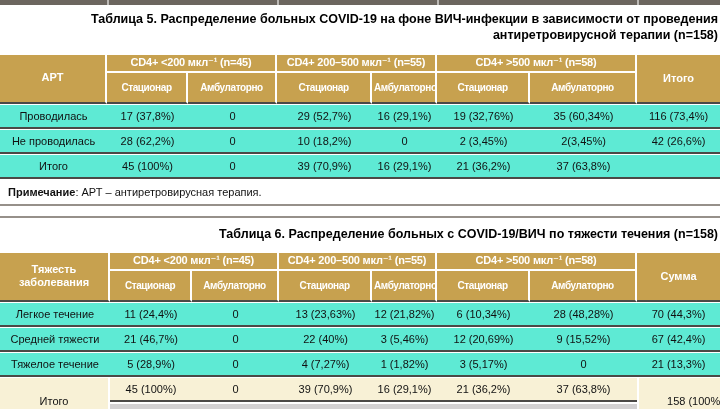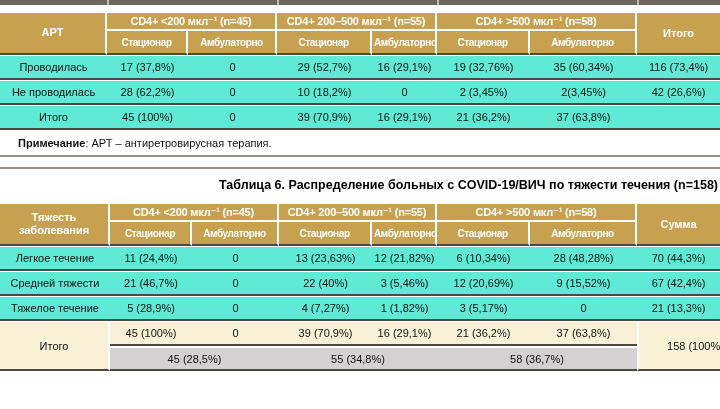--- a/index.html
+++ b/index.html
@@ -27,53 +27,54 @@
   table { width:720px; table-layout:fixed; border-collapse:separate; border-spacing:0;margin-top:8px; }
   th, td {
     box-sizing:border-box; padding:0 2px; text-align:center; vertical-align:middle;
     overflow:hidden; white-space:nowrap;
   }
   th {
     background:#C7A14F; color:#fff; font-weight:bold;
     border-right:2px solid #fff;
   }
   th.group  { font-size:11px; height:18px; border-bottom:2px solid #fff; letter-spacing:-0.2px; }
-  th.sub    { font-size:10px; height:24px; border-bottom:2px solid #4b4946; letter-spacing:-0.4px; }
+  th.sub    { font-size:10px; height:31px; border-bottom:2px solid #4b4946; letter-spacing:-0.4px; }
   th.corner { font-size:11px; border-bottom:2px solid #4b4946; white-space:normal; line-height:1.25; }
   th.total  { font-size:11px; border-bottom:2px solid #4b4946; border-right:none; }
 
   td {
     font-size:11px; height:25px;
     border-top:1px solid #fff; border-bottom:2px solid #4b4946;
     background:#fff;
   }
   tr.gray  td { background:#5eead4; }
   tr.cream td { background:#5eead4; }
 
   
   td.total-label { background:#f8f1d6; border-right:2px solid #fff; }
   td.grand-total { background:#f8f1d6; border-left:2px solid #fff;padding-left:28px; }
   tr.total-a td  { background:#f8f1d6; }
   tr.total-b td  { background:#d3d1d2; border-top:2px solid #fff; }
 
   .note {
     font-size:11px; height:22px; line-height:20px; text-align:left;
-    padding-left:18px; margin-top:3px; border-bottom:2px solid #96908a;
+    padding-left:8px; margin-top:3px; border-bottom:2px solid #96908a;
   }
   .note b { font-weight:bold; }
 
   .mid-rule { border-top:2px solid #96908a; margin:10px 0 8px 0; height:0; }
 </style>
 </head>
 <body>
 
 <div class="page">
 
   <div class="top-strip"></div>
 
+  <div class="tbl-title">Таблица 5. Распределение больных COVID-19 на фоне ВИЧ-инфекции в зависимости от проведения антиретровирусной терапии (n=158)</div>
 
   <table>
     <colgroup>
       <col style="width:107px">
         <col style="width:81px">
         <col style="width:89px">
         <col style="width:95px">
       <col style="width:65px">
         <col style="width:93px">
         <col style="width:107px">

